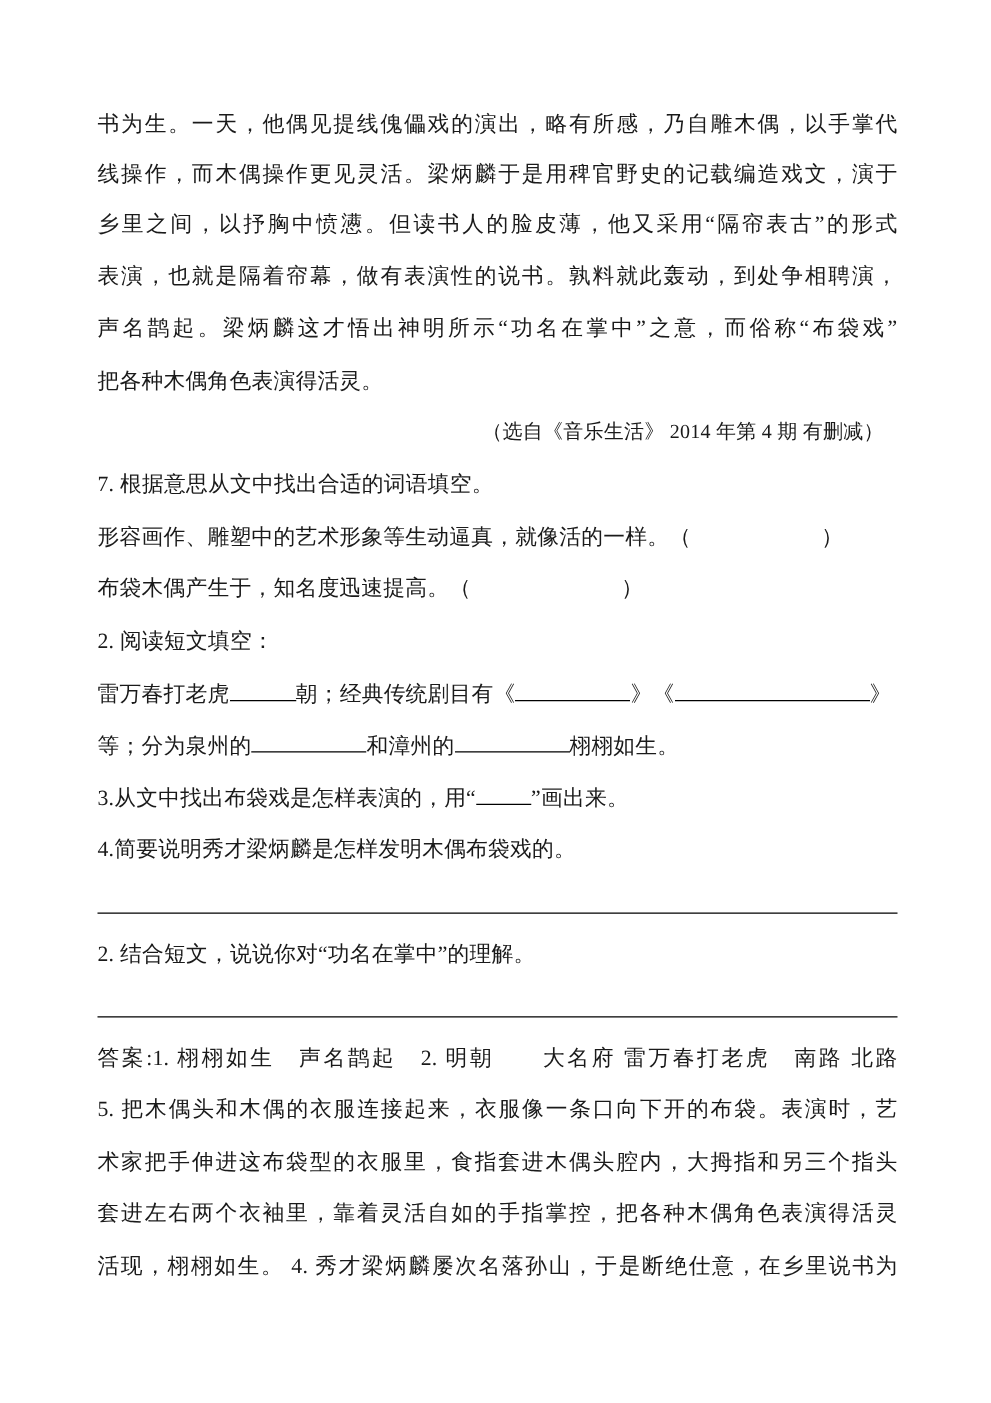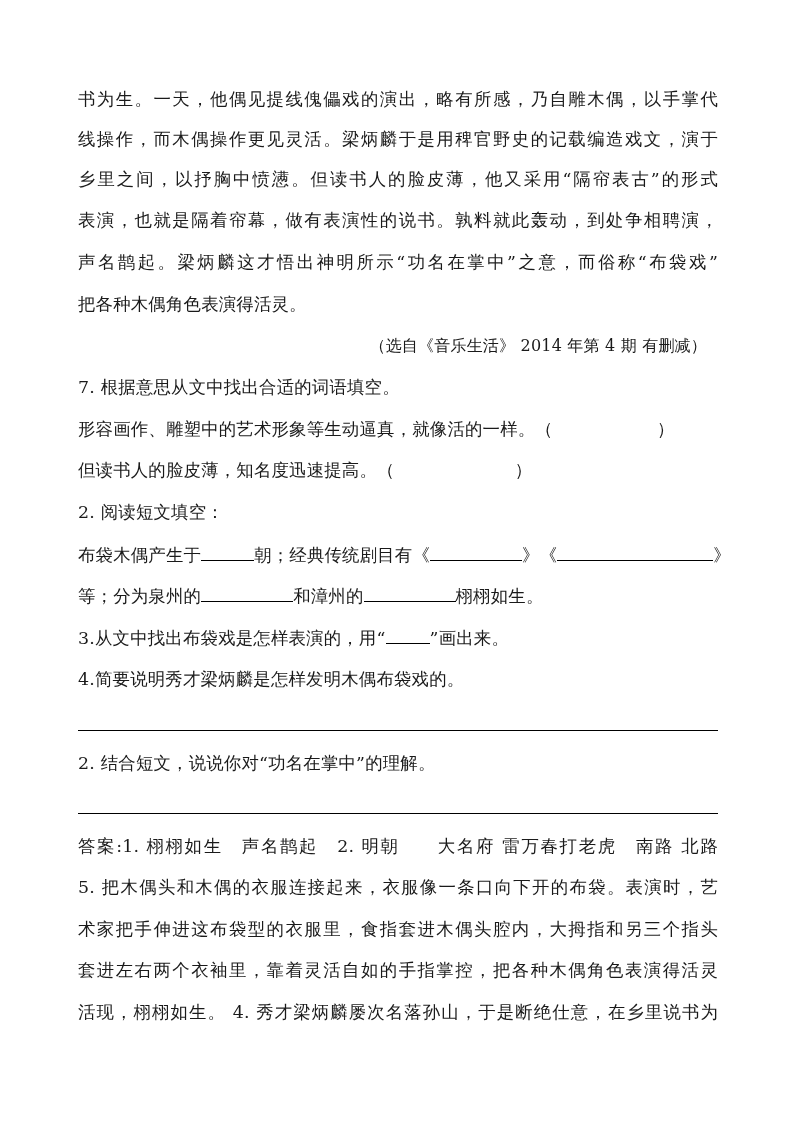--- a/index.html
+++ b/index.html
@@ -1,18 +1,18 @@
 <!DOCTYPE html>
 <html><head>
   <meta charset="utf-8">
   <style>
     html, body { margin: 0; padding: 0; background: #ffffff; }
     body { width: 793px; height: 1122px; position: relative; overflow: hidden;
       font-family: "DejaVu Serif", "Liberation Serif", serif; color: #1a1a1a; }
-    .line { position: absolute; left: 78px; width: 640px; font-size: 17.4px; line-height: 24px; white-space: nowrap; letter-spacing: 0.2px; }
+    .line { position: absolute; left: 78px; width: 640px; font-size: 17.4px; line-height: 24px; white-space: nowrap; letter-spacing: 0.2px; font-family: Liberation Serif, serif; }
     .just { text-align: justify; text-align-last: justify; }
     .right { left: auto; right: 86px; width: auto; font-size: 16px; }
     .blank { display: inline-block; border-bottom: 1px solid #000; height: 18px; vertical-align: baseline; }
     .rule { position: absolute; left: 78px; width: 640px; height: 0; border-top: 1.2px solid #000; }
     .gap { display: inline-block; }
   </style>
 </head>
 <body>
 
 <div>
@@ -24,25 +24,25 @@
   <div class="line" style="top:292px">把各种木偶角色表演得活灵。</div>
   <div class="line right" style="top:334px">（选自《音乐生活》 2014 年第 4 期 有删减）</div>
 </div>
 
 <div>
   <div class="line" style="top:375px">7. 根据意思从文中找出合适的词语填空。</div>
   <div class="line" style="top:417px">
     <span>形容画作、雕塑中的艺术形象等生动逼真，就像活的一样。（</span><span class="gap" style="width:104px"></span><span>）</span>
   </div>
   <div class="line" style="top:458px">
-    <span>但读书人的脸皮薄，知名度迅速提高。（</span><span class="gap" style="width:120px"></span><span>）</span>
+    <span>布袋木偶产生于，知名度迅速提高。（</span><span class="gap" style="width:120px"></span><span>）</span>
   </div>
   <div class="line" style="top:500px">2. 阅读短文填空：</div>
   <div class="line" style="top:542px">
-    <span>布袋木偶产生于</span><span class="blank" style="width:53px"></span><span>朝；经典传统剧目有《</span><span class="blank" style="width:92px"></span><span>》《</span><span class="blank" style="width:156px"></span><span>》</span>
+    <span>雷万春打老虎</span><span class="blank" style="width:53px"></span><span>朝；经典传统剧目有《</span><span class="blank" style="width:92px"></span><span>》《</span><span class="blank" style="width:156px"></span><span>》</span>
   </div>
   <div class="line" style="top:583px">
     <span>等；分为泉州的</span><span class="blank" style="width:92px"></span><span>和漳州的</span><span class="blank" style="width:92px"></span><span>栩栩如生。</span>
   </div>
   <div class="line" style="top:625px">
     <span>3.从文中找出布袋戏是怎样表演的，用“</span><span class="blank" style="width:44px"></span><span>”画出来。</span>
   </div>
   <div class="line" style="top:667px">4.简要说明秀才梁炳麟是怎样发明木偶布袋戏的。</div>
   <div class="rule" style="top:730px"></div>
   <div class="line" style="top:751px">2. 结合短文，说说你对“功名在掌中”的理解。</div>

